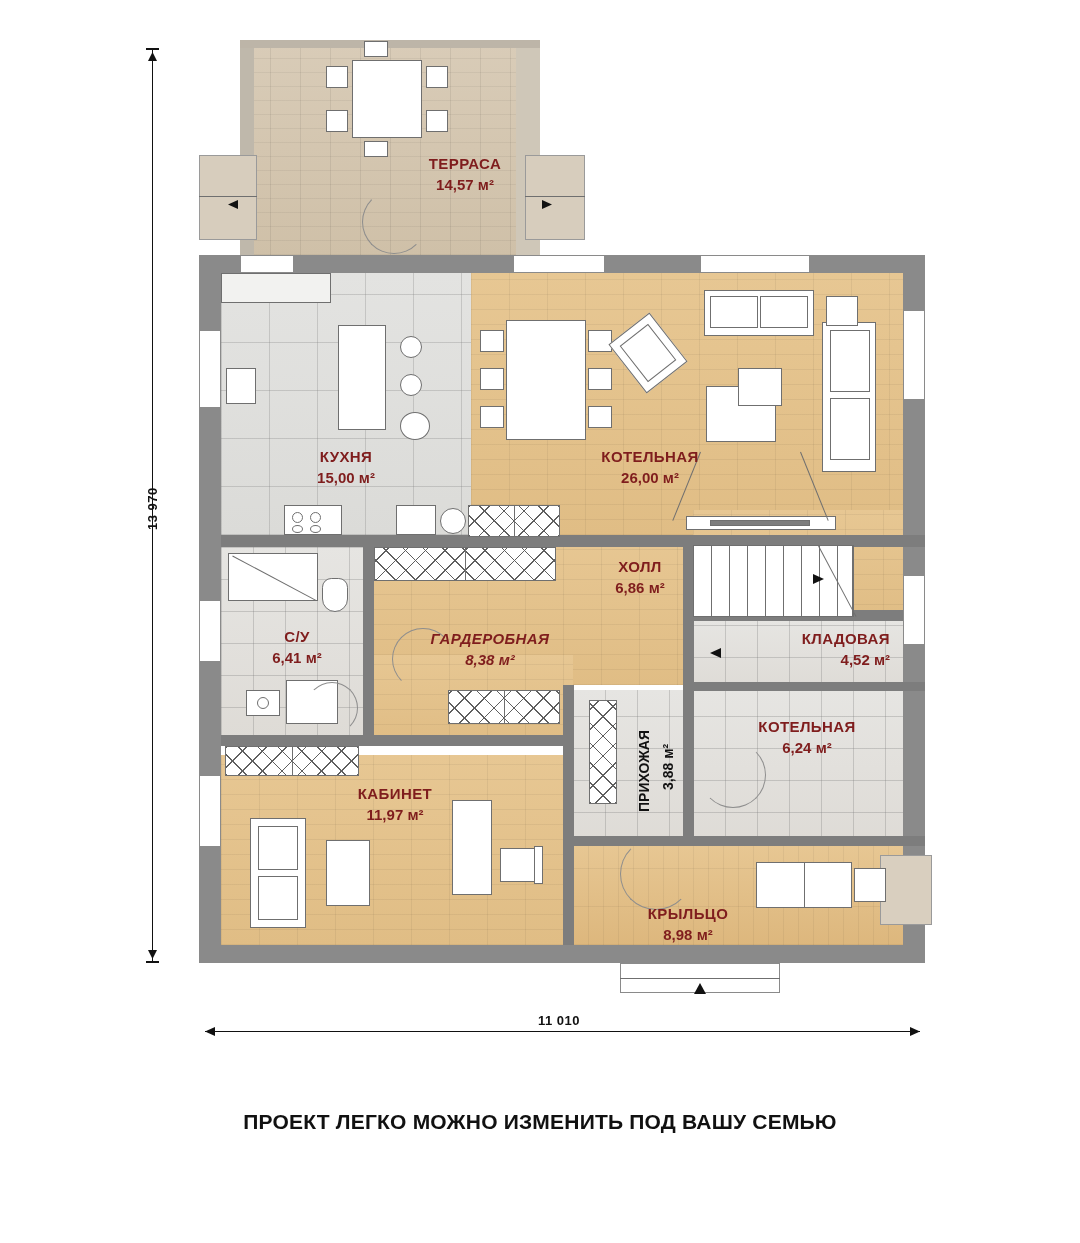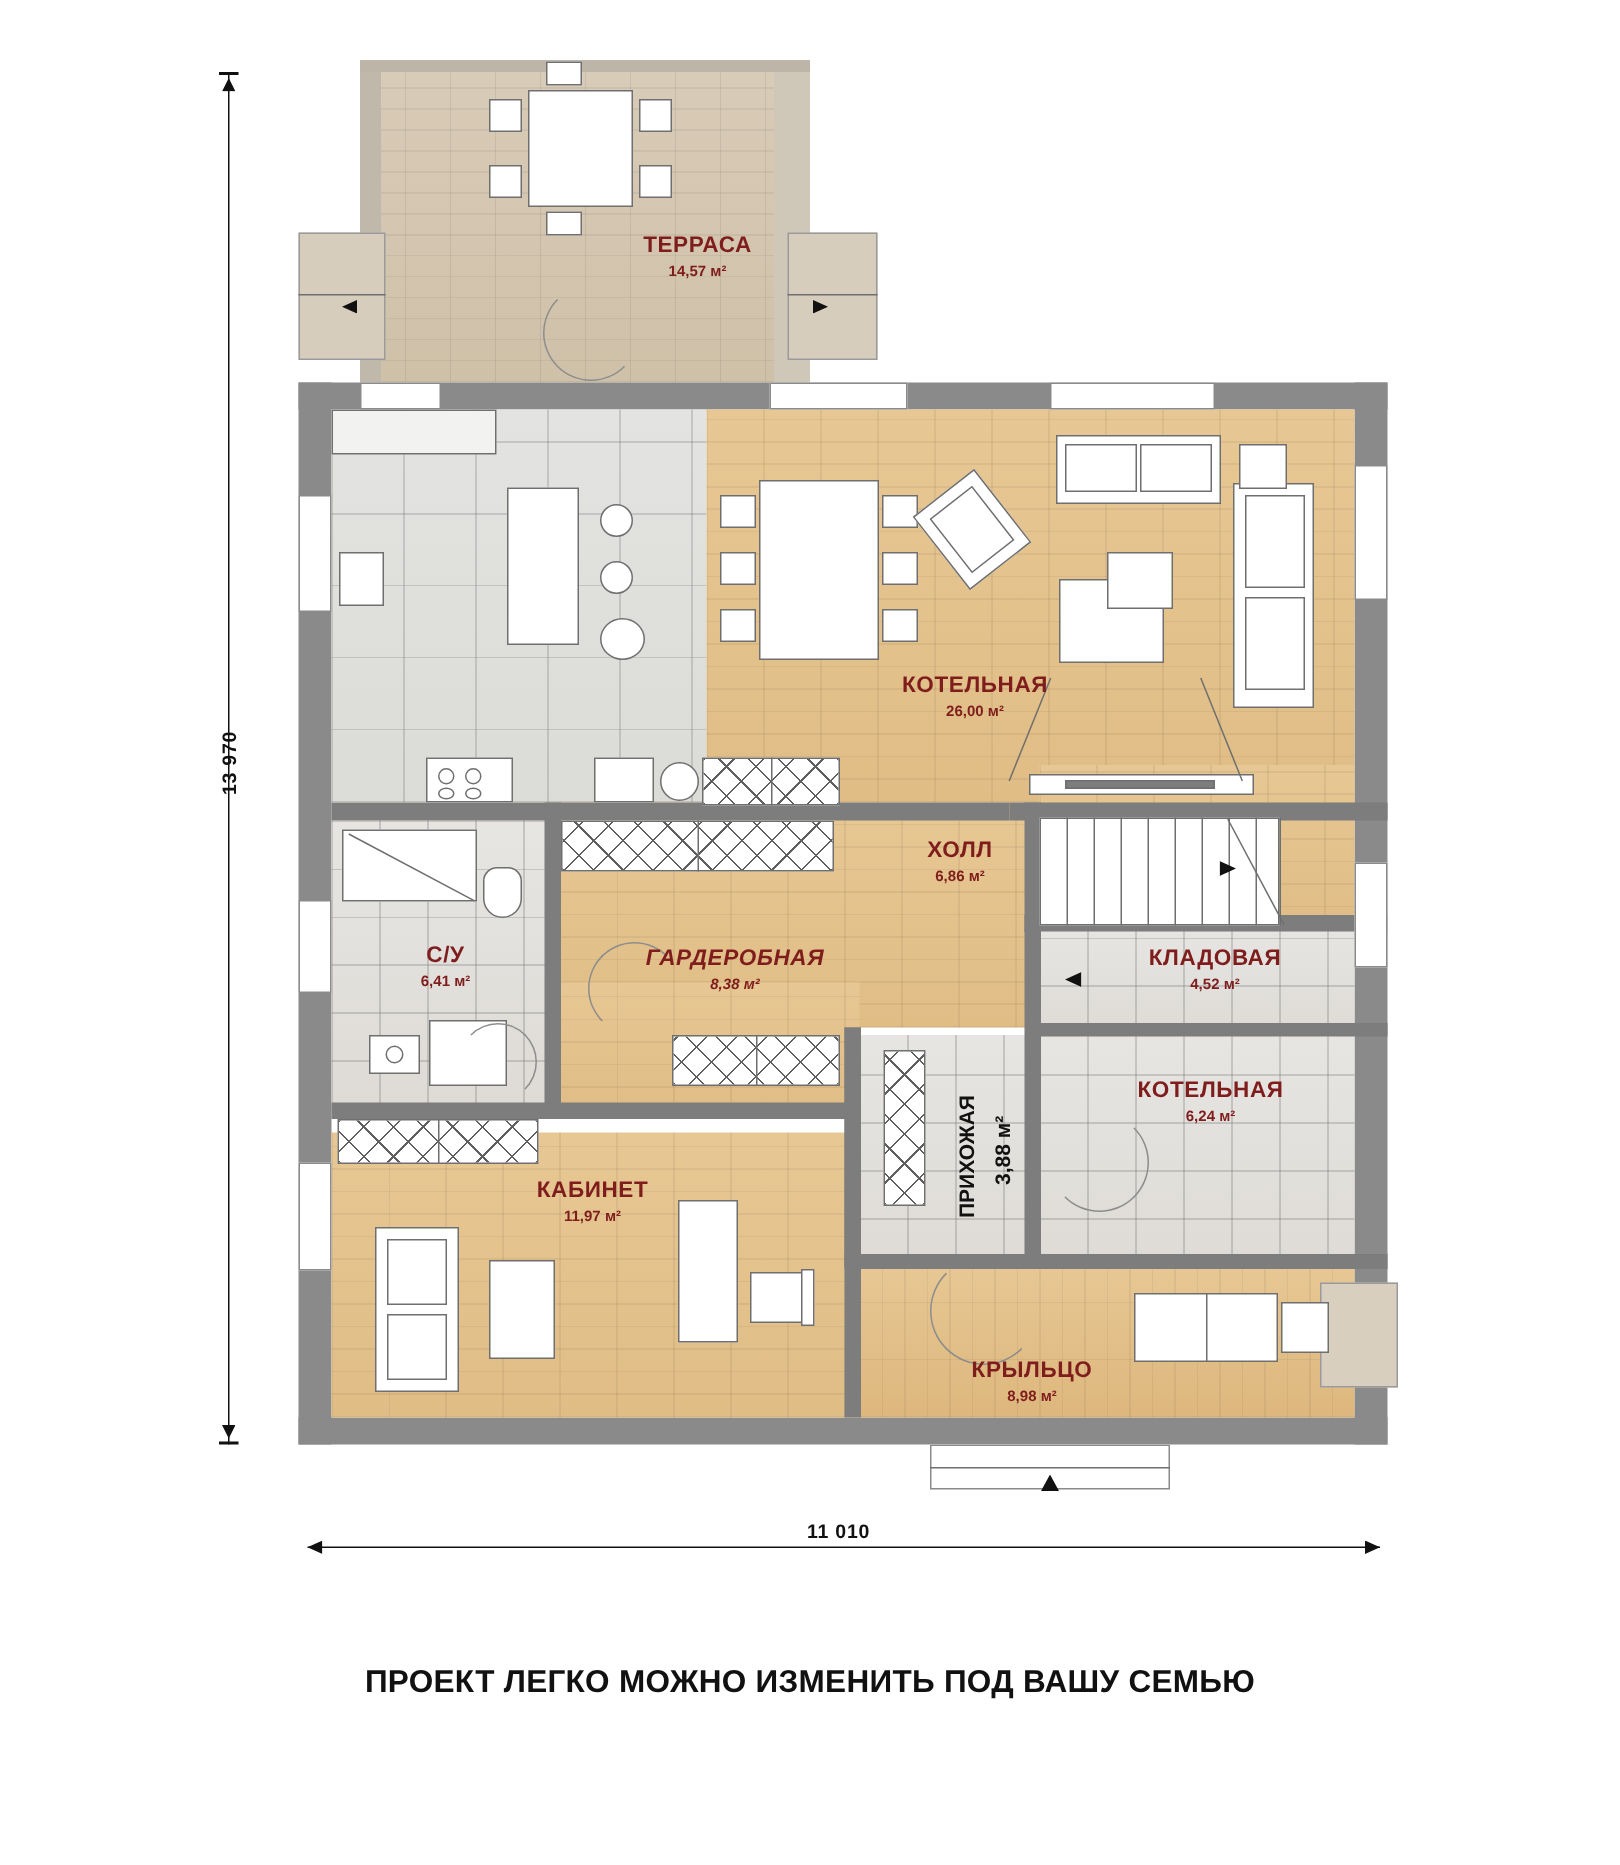--- a/index.html
+++ b/index.html
@@ -6,21 +6,21 @@
   body{width:1080px;height:1243px;position:relative;font-family:"Liberation Sans",sans-serif;overflow:hidden;}
 
   .plan{position:absolute;left:0;top:0;width:1080px;height:1243px;}
 
   
   .abs{position:absolute;box-sizing:border-box;}
   .wall{background:#8a8a8a;}
   .wall-d{background:#7d7d7d;}
   .room-label{position:absolute;text-align:center;color:#7f1d1d;font-weight:bold;line-height:1.25;}
   .room-label .nm{font-size:15px;letter-spacing:.4px;display:block;}
-  .room-label .ar{font-size:10px;display:block;margin-top:2px;}
+  .room-label .ar{font-size:15px;display:block;margin-top:2px;}
 
   
   .f-wood{background:
       repeating-linear-gradient(90deg,rgba(0,0,0,.055) 0 1px,rgba(0,0,0,0) 1px 38px),
       repeating-linear-gradient(0deg,rgba(0,0,0,.05) 0 1px,rgba(0,0,0,0) 1px 15px),
       linear-gradient(#e7c793,#e0bd85);}
   .f-wood2{background:
       repeating-linear-gradient(0deg,rgba(0,0,0,.05) 0 1px,rgba(0,0,0,0) 1px 38px),
       repeating-linear-gradient(90deg,rgba(0,0,0,.05) 0 1px,rgba(0,0,0,0) 1px 15px),
       linear-gradient(#e7c793,#ddb77d);}
@@ -164,20 +164,24 @@
   <div class="furn" style="left:284px;top:505px;width:58px;height:30px;"></div>
   <div class="furn" style="left:292px;top:512px;width:11px;height:11px;border-radius:50%;"></div>
   <div class="furn" style="left:310px;top:512px;width:11px;height:11px;border-radius:50%;"></div>
   <div class="furn" style="left:292px;top:525px;width:11px;height:8px;border-radius:50%;"></div>
   <div class="furn" style="left:310px;top:525px;width:11px;height:8px;border-radius:50%;"></div>
   <div class="furn" style="left:396px;top:505px;width:40px;height:30px;"></div>
   <div class="furn" style="left:440px;top:508px;width:26px;height:26px;border-radius:50%;"></div>
   <div class="abs hatch" style="left:468px;top:505px;width:92px;height:32px;border:1px solid #6f6f6f;"></div>
   <div class="line" style="left:514px;top:505px;width:1px;height:32px;"></div>
 
+  <div class="room-label" style="left:271px;top:448px;width:150px;">
+    <span class="nm">КУХНЯ</span>
+    <span class="ar">15,00 м²</span>
+  </div>
 
   <div class="furn" style="left:506px;top:320px;width:80px;height:120px;"></div>
   <div class="furn" style="left:480px;top:330px;width:24px;height:22px;"></div>
   <div class="furn" style="left:480px;top:368px;width:24px;height:22px;"></div>
   <div class="furn" style="left:480px;top:406px;width:24px;height:22px;"></div>
   <div class="furn" style="left:588px;top:330px;width:24px;height:22px;"></div>
   <div class="furn" style="left:588px;top:368px;width:24px;height:22px;"></div>
   <div class="furn" style="left:588px;top:406px;width:24px;height:22px;"></div>
 
   <div class="furn" style="left:622px;top:322px;width:52px;height:62px;transform:rotate(-38deg);"></div>
@@ -244,21 +248,21 @@
   <div class="line" style="left:292px;top:746px;width:1px;height:30px;"></div>
 
   <div class="door-arc" style="left:392px;top:628px;width:62px;height:62px;border-color:#8d8d8d;border-right-color:transparent;border-bottom-color:transparent;"></div>
 
   <div class="room-label" style="left:400px;top:630px;width:180px;font-style:italic;">
     <span class="nm">ГАРДЕРОБНАЯ</span>
     <span class="ar">8,38 м²</span>
   </div>
 
   <div class="tick" style="left:710px;top:648px;width:11px;height:10px;clip-path:polygon(0 50%,100% 0,100% 100%);"></div>
-  <div class="room-label" style="left:730px;top:630px;width:160px;">
+  <div class="room-label" style="left:730px;top:630px;width:160px;text-align:right;">
     <span class="nm">КЛАДОВАЯ</span>
     <span class="ar">4,52 м²</span>
   </div>
 
   <div class="door-arc" style="left:700px;top:742px;width:66px;height:66px;border-color:#8d8d8d;border-top-color:transparent;border-left-color:transparent;"></div>
   <div class="room-label" style="left:722px;top:718px;width:170px;">
     <span class="nm">КОТЕЛЬНАЯ</span>
     <span class="ar">6,24 м²</span>
   </div>
 

